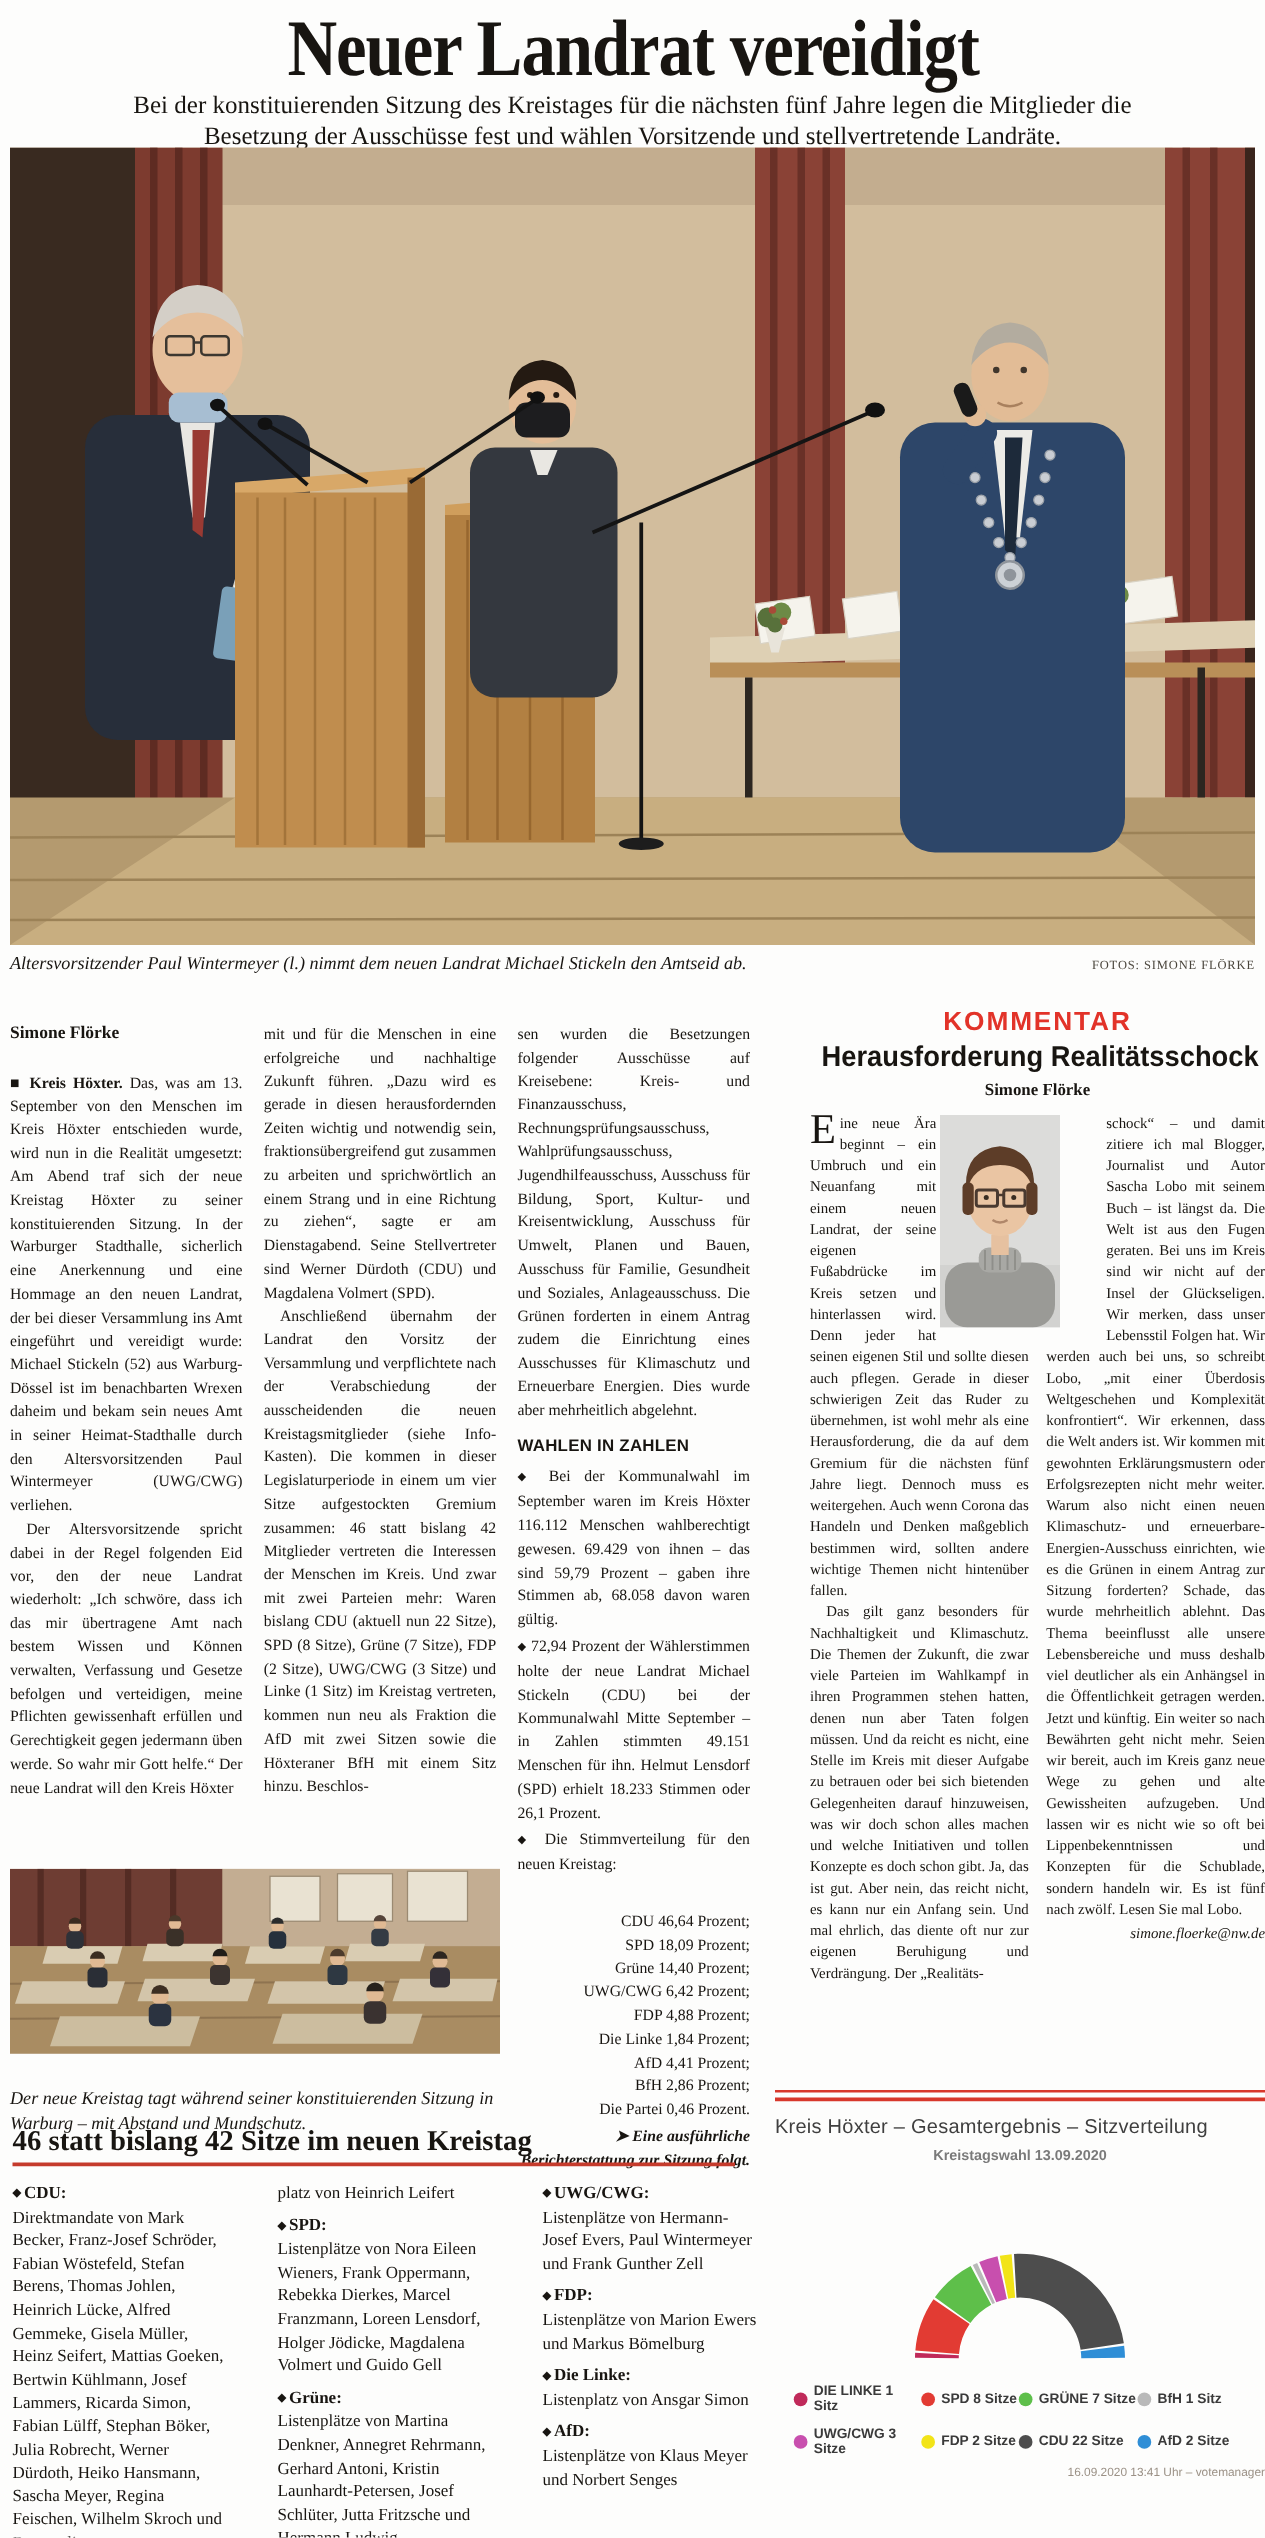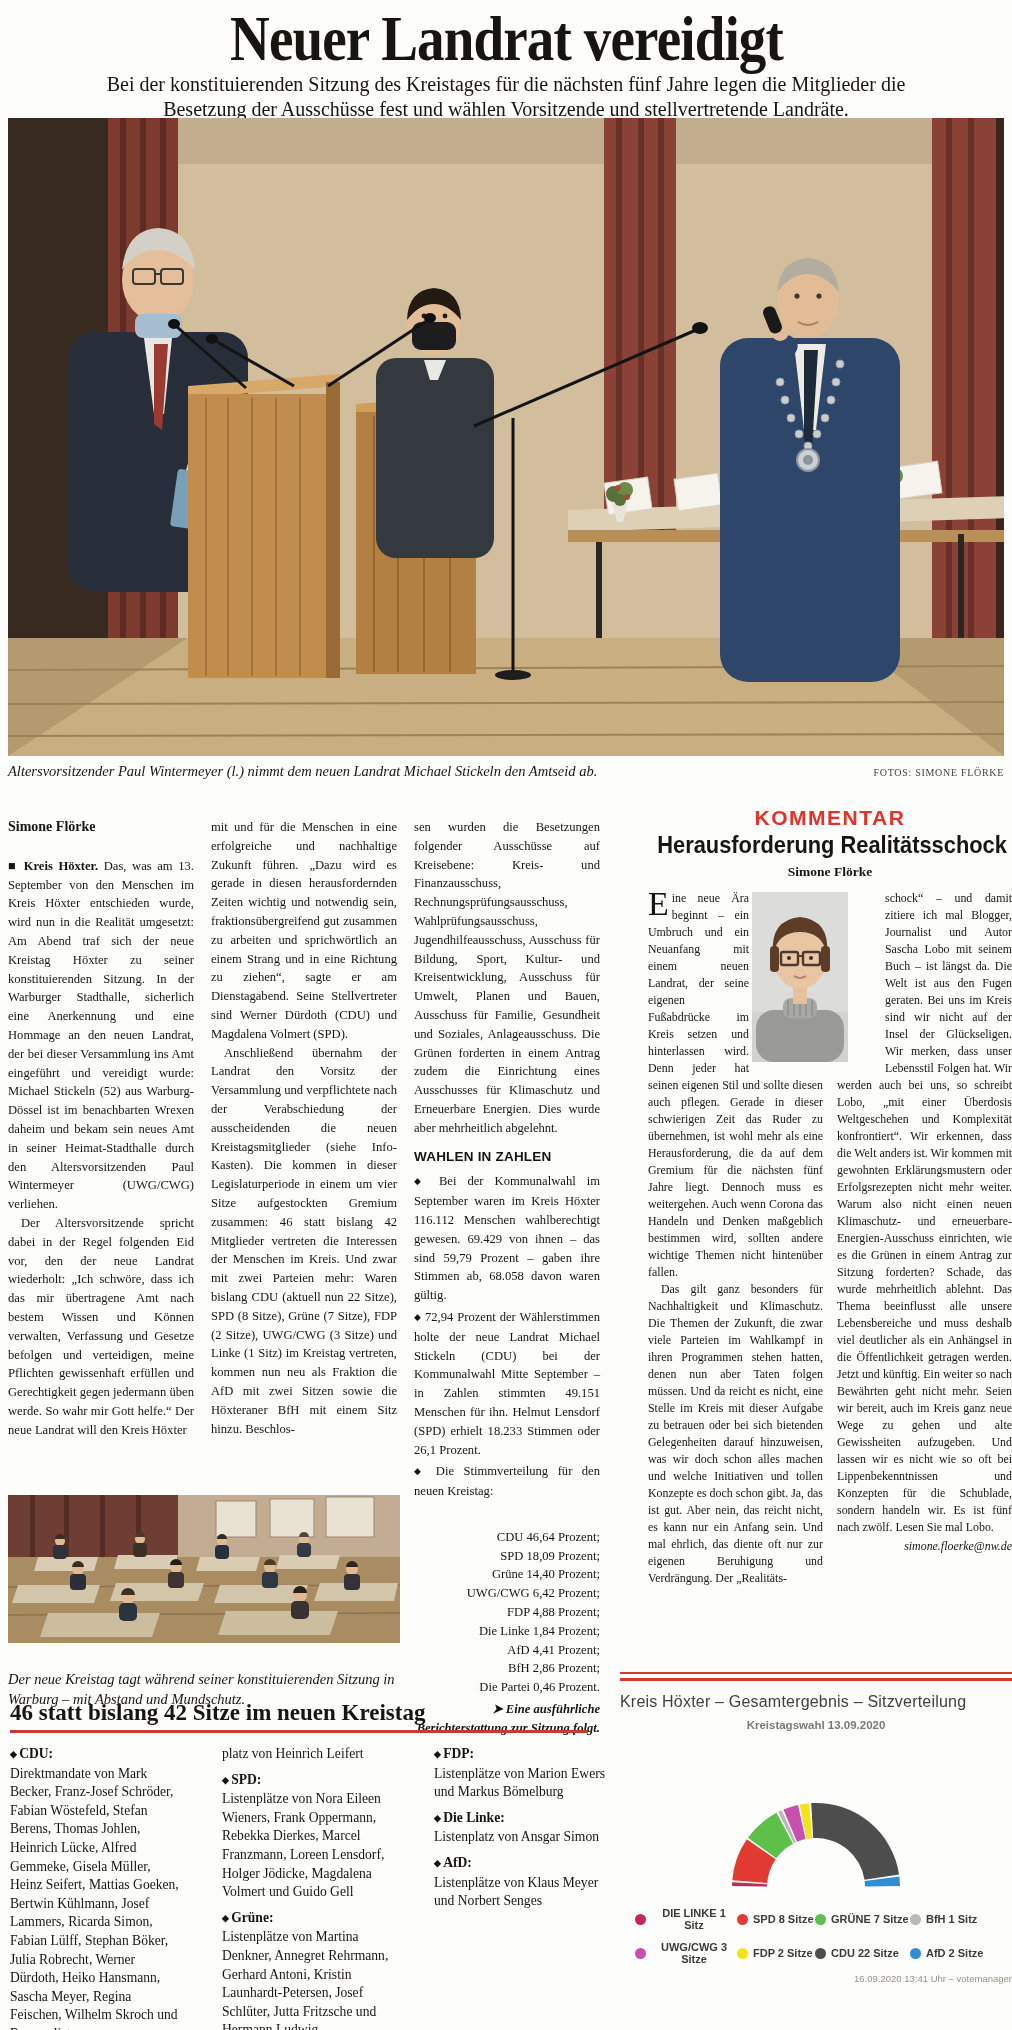--- a/index.html
+++ b/index.html
@@ -66,21 +66,21 @@
   .chartbox{position:absolute;left:620px;top:1672px;width:392px;
     font-family:"Liberation Sans",sans-serif;}
   .cb-toprule{height:2px;background:#d8382c;}
   .cb-title{color:#e5352b;font-weight:bold;font-size:25px;text-align:center;
     letter-spacing:.5px;margin-top:8px;}
   .cb-rule{height:3px;background:#d8382c;margin-top:4px;}
   .cb-sub{text-align:left;font-size:16px;color:#3f3f3f;margin-top:12px;letter-spacing:.2px;}
   .cb-sub2{text-align:center;font-size:11.5px;color:#7a7a7a;font-weight:bold;margin-top:8px;}
   #donut{display:block;margin-top:10px;}
   .cb-legend{margin-top:14px;display:grid;grid-template-columns:102px 78px 95px 97px;
-    row-gap:10px;padding-left:15px;text-align:center;}
+    row-gap:10px;padding-left:15px;}
   .lg-item{display:flex;align-items:center;font-size:11px;font-weight:bold;color:#3a3a3a;}
   .lg-dot{width:11px;height:11px;border-radius:50%;margin-right:5px;flex:none;}
   .cb-foot{text-align:right;font-size:9.5px;color:#9b9186;margin-top:8px;}
 </style>
 </head>
 <body>
 
 <div class="headline">
   <span>Neuer Landrat vereidigt</span>
 </div>
@@ -450,20 +450,24 @@
           <div class="ib-label"><span class="diamond">◆ </span>SPD:</div>
           <div>Listenplätze von Nora Eileen Wieners, Frank Oppermann, Rebekka Dierkes, Marcel Franzmann, Loreen Lensdorf, Holger Jödicke, Magdalena Volmert und Guido Gell</div>
         </div>
         <div class="ib-entry">
           <div class="ib-label"><span class="diamond">◆ </span>Grüne:</div>
           <div>Listenplätze von Martina Denkner, Annegret Rehrmann, Gerhard Antoni, Kristin Launhardt-Petersen, Josef Schlüter, Jutta Fritzsche und Hermann Ludwig</div>
         </div>
       </div>
     <div class="ib-col">
         <div class="ib-entry">
+          <div class="ib-label"><span class="diamond">◆ </span>UWG/CWG:</div>
+          <div>Listenplätze von Hermann-Josef Evers, Paul Wintermeyer und Frank Gunther Zell</div>
+        </div>
+        <div class="ib-entry">
           <div class="ib-label"><span class="diamond">◆ </span>FDP:</div>
           <div>Listenplätze von Marion Ewers und Markus Bömelburg</div>
         </div>
         <div class="ib-entry">
           <div class="ib-label"><span class="diamond">◆ </span>Die Linke:</div>
           <div>Listenplatz von Ansgar Simon</div>
         </div>
         <div class="ib-entry">
           <div class="ib-label"><span class="diamond">◆ </span>AfD:</div>
           <div>Listenplätze von Klaus Meyer und Norbert Senges</div>

